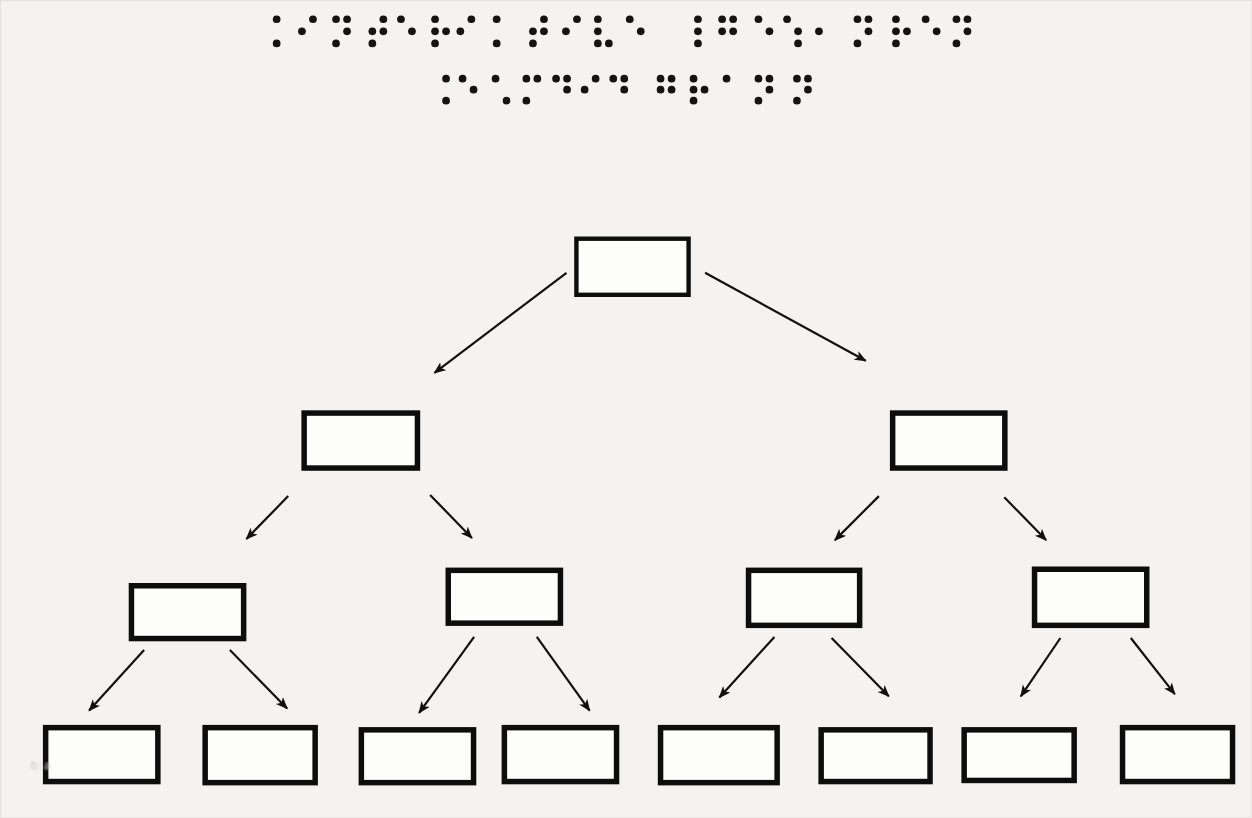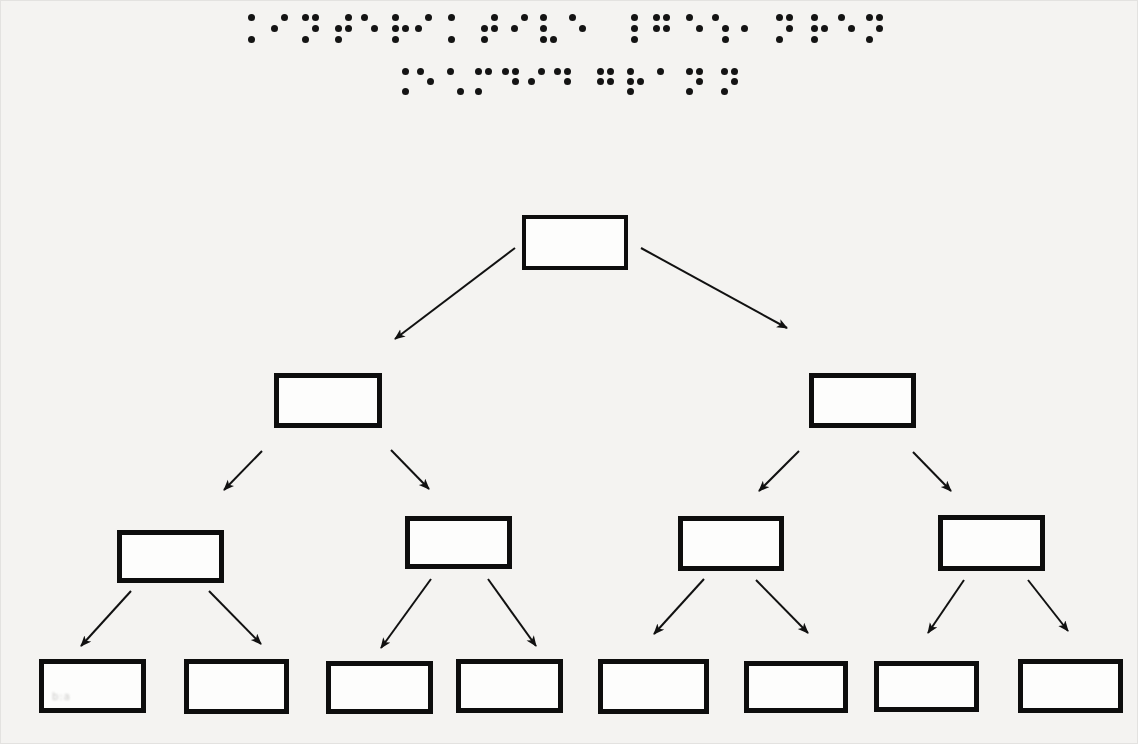--- a/index.html
+++ b/index.html
@@ -24,21 +24,21 @@
     border:5px solid #0d0d0d;
     box-sizing:border-box;
     display:flex;align-items:center;justify-content:center;
   }
   .node-label{
     font-size:13px;color:#333;
     font-family:"DejaVu Sans", sans-serif;
   }
   svg.edge-layer{position:absolute;left:0;top:0;pointer-events:none;}
   .watermark{
-    position:absolute;left:51px;top:690px;
+    position:absolute;left:27px;top:690px;
     font-size:10px;letter-spacing:1px;
     color:#c9c8c6;
     filter:blur(0.8px);
     font-family:"DejaVu Sans", sans-serif;
   }
 </style>
 </head>
 <body>
 
 <div class="canvas">

